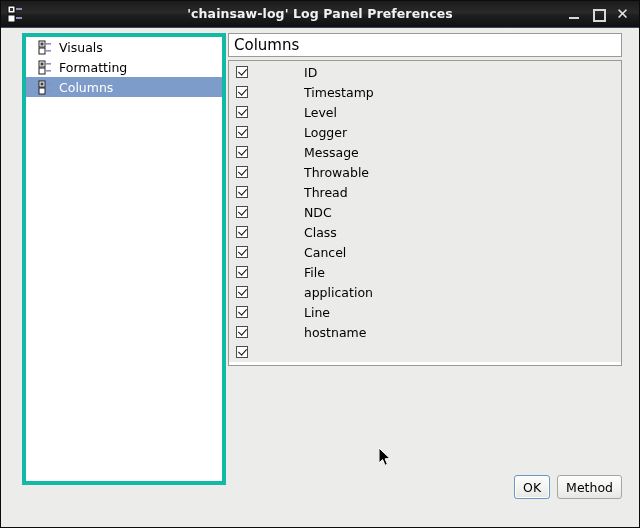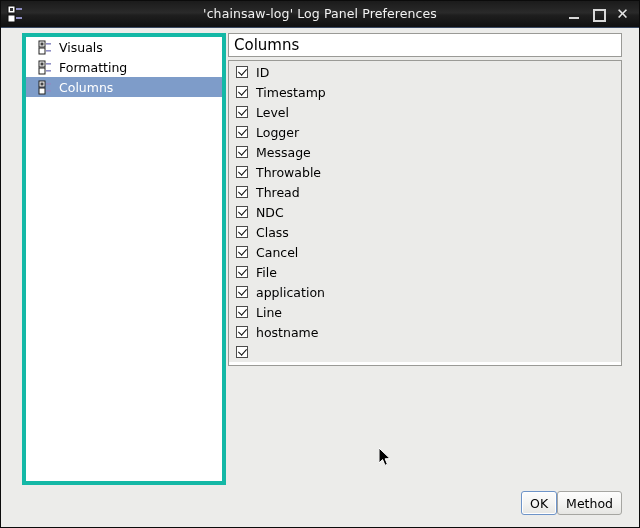--- a/index.html
+++ b/index.html
@@ -45,21 +45,21 @@
     flex: 0 0 auto;
   }
   .title-text {
     position: absolute;
     left: 0; right: 0;
     top: 0;
     line-height: 25px;
     text-align: center;
     color: #f2f2f2;
     font-size: 12.5px;
-    font-weight: normal;
+    font-weight: bold;
     letter-spacing: 0.1px;
     pointer-events: none;
   }
   .win-buttons {
     margin-left: auto;
     display: flex;
     align-items: center;
     gap: 11px;
     padding-right: 10px;
     z-index: 2;
@@ -166,20 +166,21 @@
     padding-top: 1px;
   }
   .col-row {
     height: 20px;
     display: flex;
     align-items: center;
     padding-left: 7px;
     font-size: 12.5px;
     color: #000000;
     cursor: default;
+    gap: 48px;
   }
   .cb {
     width: 12px;
     height: 12px;
     box-sizing: border-box;
     border: 1px solid #4b4b4b;
     background: #ffffff;
     margin-right: 8px;
     position: relative;
     flex: 0 0 auto;
@@ -193,22 +194,23 @@
     height: 7px;
     border: solid #101010;
     border-width: 0 1.6px 1.6px 0;
     transform: rotate(42deg);
   }
 
   
   .buttons {
     position: absolute;
     right: 17px;
-    bottom: 12px;
-    display: flex;
+    bottom: 28px;
+    display: flex;
+    gap: 7px;
   }
   .btn {
     height: 24px;
     min-width: 26px;
     padding: 0 8px;
     box-sizing: border-box;
     font-size: 12.5px;
     color: #000000;
     background: linear-gradient(to bottom, #fdfdfd 0%, #f3f3f1 55%, #e6e6e3 100%);
     border: 1px solid #a6a6a2;

